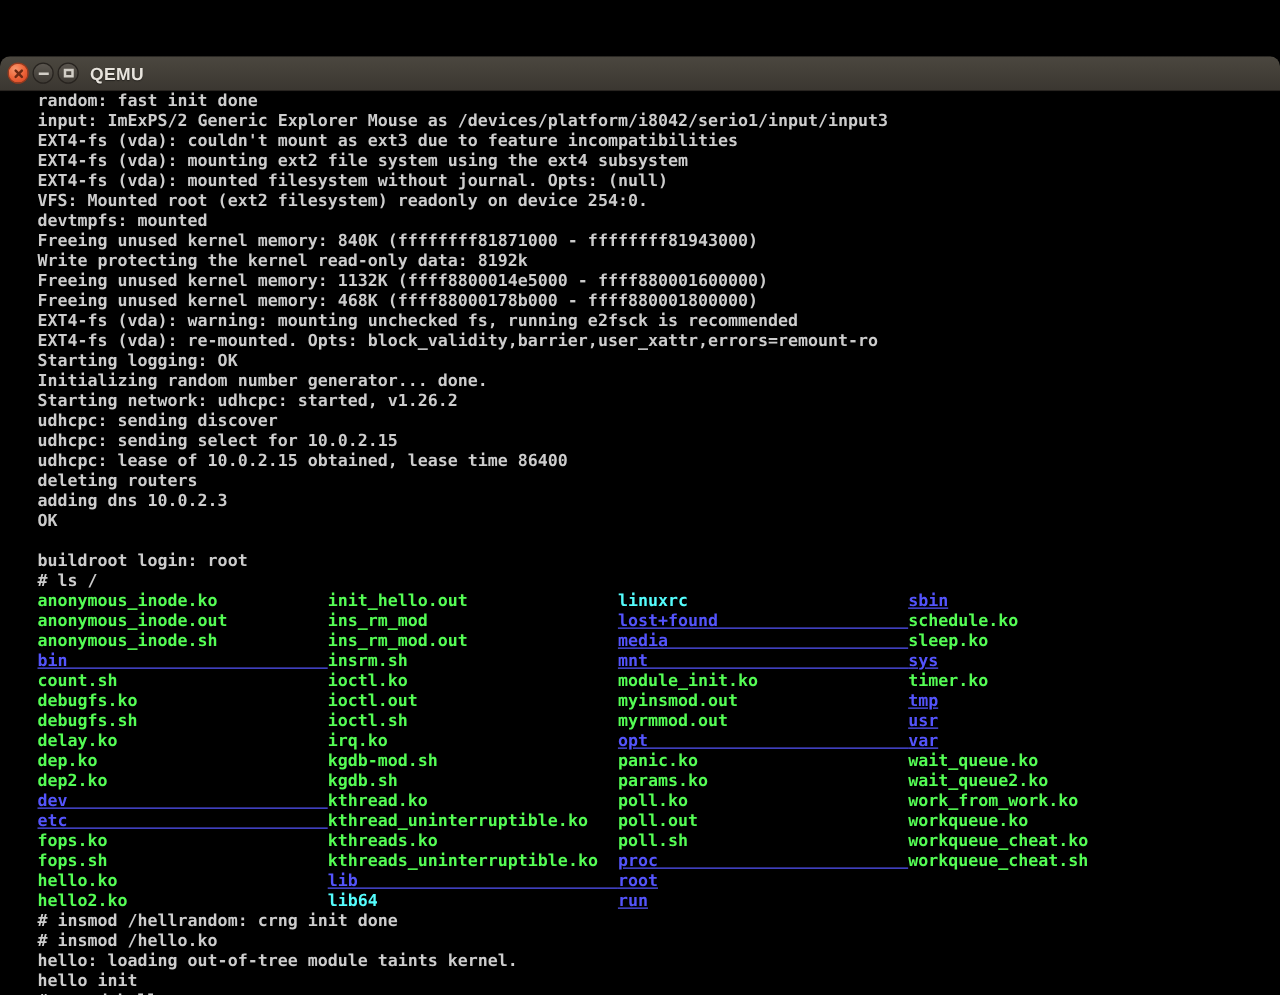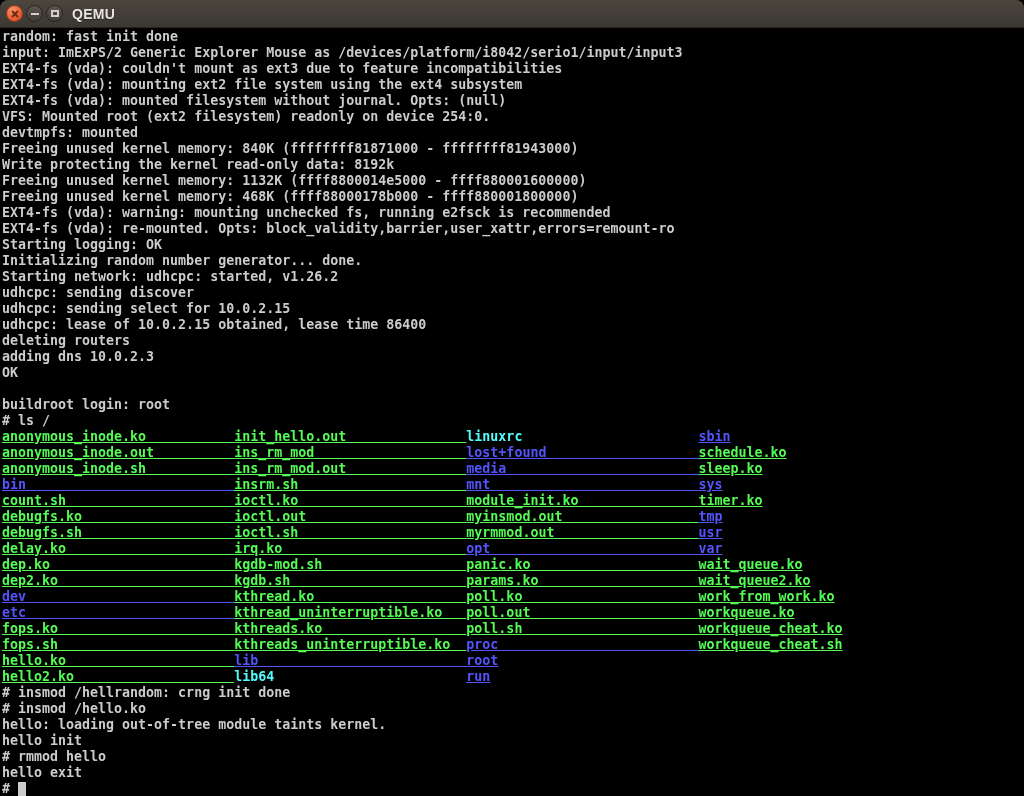--- a/index.html
+++ b/index.html
@@ -8,20 +8,21 @@
   .window{width:1024px;height:796px;}
 
   
   .titlebar{
     height:28px;box-sizing:border-box;
     background:linear-gradient(#4b473f,#3b3731);
     border-bottom:1px solid #282420;
     border-radius:8px 8px 0 0;
     display:flex;align-items:center;
     position:relative;
+    margin-top:45px;
   }
   .tb-btn{
     width:17px;height:17px;border-radius:50%;
     box-sizing:border-box;position:relative;
     display:flex;align-items:center;justify-content:center;
     cursor:pointer;flex:0 0 auto;
   }
   .tb-close{
     margin-left:6px;
     background:radial-gradient(circle at 35% 28%, #f7976e 0%, #ef6a3e 45%, #e0512b 75%, #cf4724 100%);
@@ -54,23 +55,23 @@
     height:768px;background:var(--console-bg,#000);
     overflow:hidden;cursor:text;
   }
   .console pre{
     margin:0;padding:1px 0 0 2px;
     font-family:"DejaVu Sans Mono", monospace;
     font-size:13.3px;font-weight:bold;
     line-height:16px;
     color:var(--fg,#ccc);
   }
-  .cline{height:16px;white-space:pre;}
+  .cline{height:16px;white-space:pre;margin-left:28px;}
   .c-fg{color:var(--fg,#ccc);}
-  .c-g{color:var(--g,#54fc54);text-decoration:underline;}
+  .c-g{color:var(--g,#54fc54);}
   .c-b{color:var(--b,#5454fc);text-decoration:underline;}
   .c-c{color:var(--c,#54fcfc);}
   .cursor{
     display:inline-block;width:8px;height:14px;
     background:var(--fg,#ccc);vertical-align:-3px;
   }
 </style>
 </head>
 <body>
 

